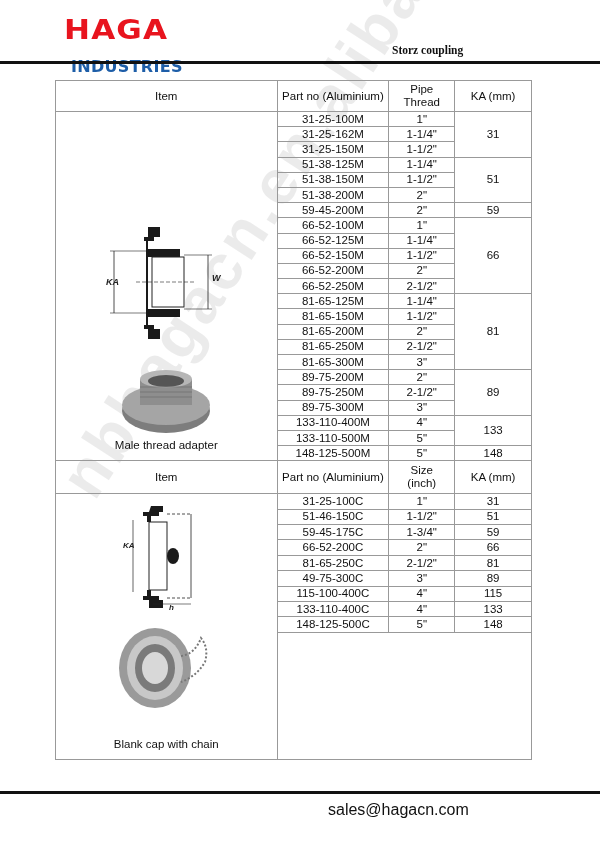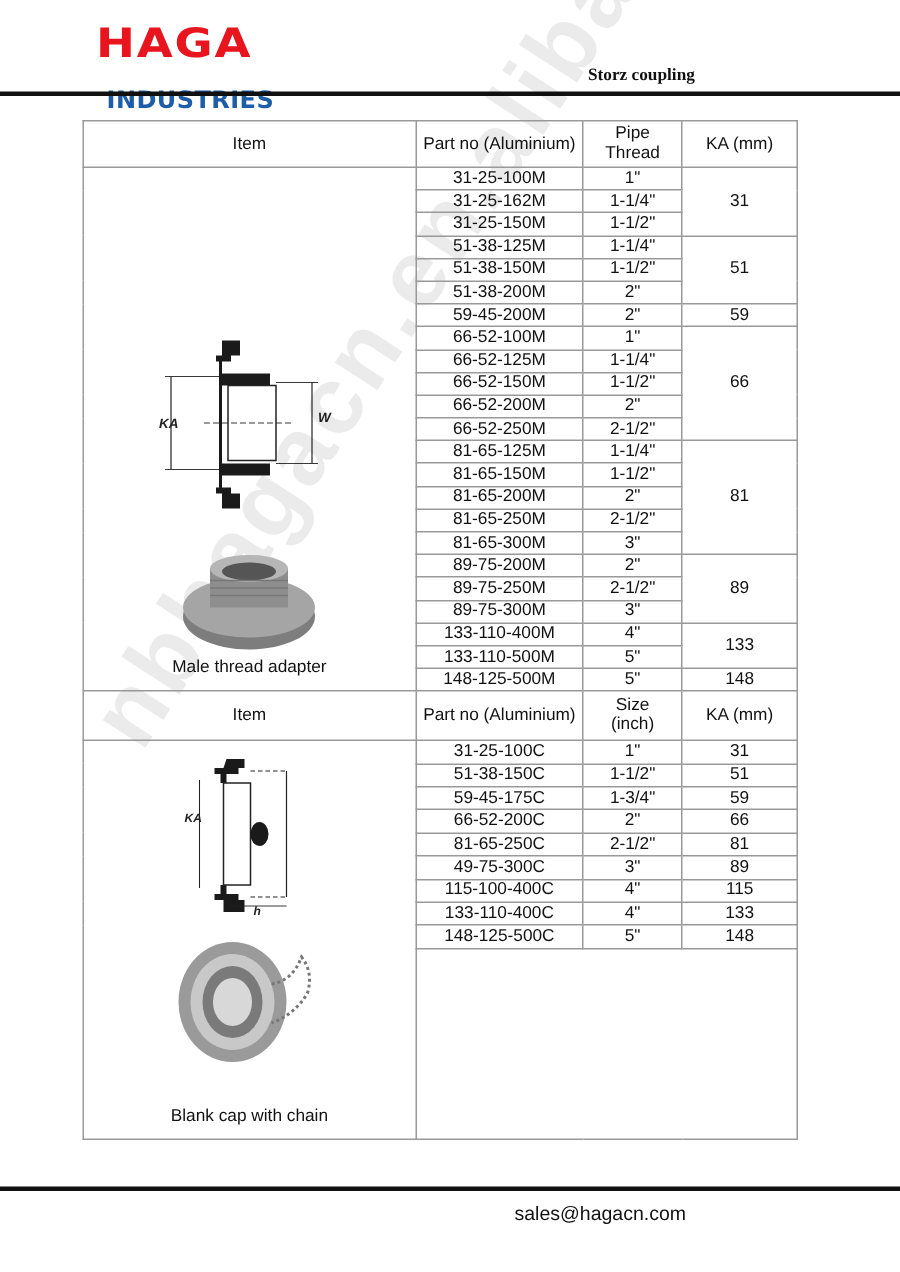--- a/index.html
+++ b/index.html
@@ -5,21 +5,21 @@
   * { box-sizing: border-box; margin: 0; padding: 0; }
   html, body { width: 600px; height: 848px; background: #ffffff; overflow: hidden; }
   body { position: relative; font-family: "Liberation Sans", sans-serif; color: #111; }
 
   .logo { position: absolute; left: 64px; top: 18px; width: 110px; }
   .logo-haga { font-family: "DejaVu Sans", sans-serif; font-weight: bold; color: #e8141e; font-size: 27px; letter-spacing: 1px; line-height: 24px; transform: scaleX(1.15); transform-origin: left; }
   .logo-ind { font-family: "DejaVu Sans", sans-serif; font-weight: bold; color: #1e5ea8; font-size: 16px; letter-spacing: 0.3px; margin-top: 15px; padding-left: 7px; }
   .doc-title { position: absolute; left: 392px; top: 44px; font-size: 11.5px; font-weight: bold; font-family: Liberation Serif, serif; }
   .rule-top { position: absolute; left: 0; top: 61px; width: 600px; height: 3px; background: #111; }
   .rule-bottom { position: absolute; left: 0; top: 791px; width: 600px; height: 3px; background: #111; }
-  .email { position: absolute; left: 343px; top: 801px; font-size: 13px; }
+  .email { position: absolute; left: 328px; top: 801px; font-size: 16px; }
 
   .watermark { position: absolute; left: 45px; top: 470px; font-size: 64px; font-weight: bold; color: rgba(0,0,0,0.08); transform: rotate(-57deg); transform-origin: left top; white-space: nowrap; pointer-events: none; letter-spacing: 3px; }
 
   table.spec { position: absolute; left: 55px; top: 80px; width: 477px; border-collapse: collapse; font-size: 11.5px; border-radius: 20px; }
   table.spec td, table.spec th { border: 1.5px solid #999; text-align: center; font-weight: normal; padding: 0; line-height: 13px; }
   .hdr th { height: 31px; }
   .r td { height: 15.2px; }
   .r2 td { height: 15.2px; }
   .hdr2 th { height: 33px; }
   .item-cell { vertical-align: bottom; position: relative; }
@@ -215,21 +215,21 @@
           <path d="M70 36 q14 -2 20 -18 q8 10 4 24 q-8 14 -24 20" fill="none" stroke="#777" stroke-width="2" stroke-dasharray="2 2"></path>
         </svg>
       </div>
       <span class="item-label" style="margin-top:28px;">Blank cap with chain</span>
     </td>
     <td>31-25-100C</td>
     <td>1"</td>
     <td>31</td>
   </tr>
   <tr class="r2">
-        <td>51-38-150C</td>
+        <td>51-46-150C</td>
         <td>1-1/2"</td>
         <td>51</td>
       </tr>
   <tr class="r2">
         <td>59-45-175C</td>
         <td>1-3/4"</td>
         <td>59</td>
       </tr>
   <tr class="r2">
         <td>66-52-200C</td>

